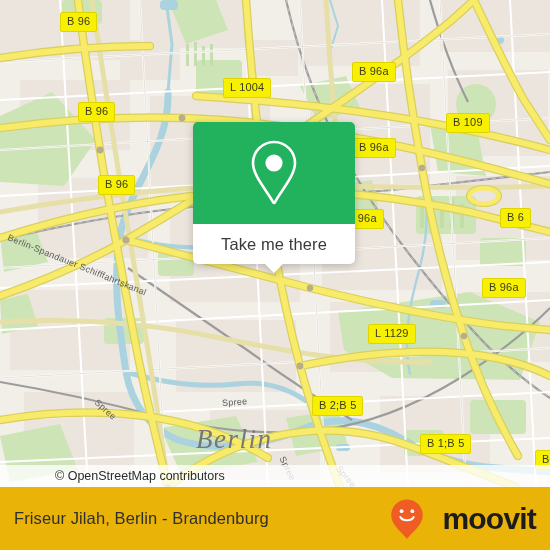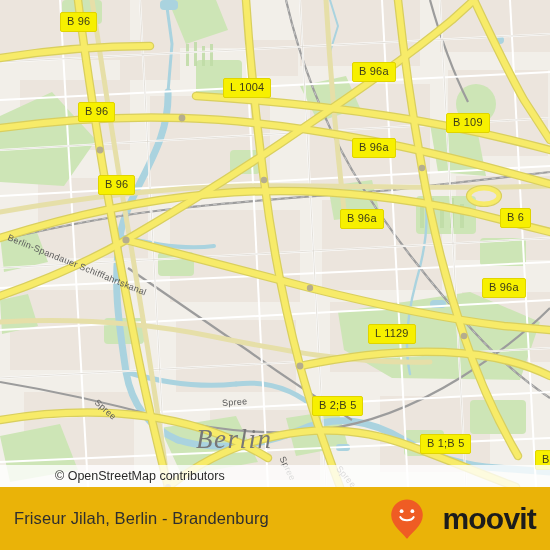--- a/index.html
+++ b/index.html
@@ -416,20 +416,34 @@
         <div class="shield" style="left: 368px; top: 324px;">L 1129</div>
         <div class="shield" style="left: 312px; top: 396px; text-align: right;">B 2;B 5</div>
         <div class="shield" style="left: 420px; top: 434px;">B 1;B 5</div>
         <div class="shield" style="left: 535px; top: 450px;">B</div>
       </div>
 
     <div class="osm-bar">
       <span class="osm-text">© OpenStreetMap contributors</span>
     </div>
 
+    <div class="popup">
+      <div class="popup-head">
+        <svg width="54" height="70" viewBox="0 0 54 70">
+          <path d="M27 4 C15.4 4 6 13.4 6 25 C6 38 20 52.5 26.2 64.4
+                   C26.5 65 27.5 65 27.8 64.4 C34 52.5 48 38 48 25
+                   C48 13.4 38.6 4 27 4 Z" fill="none" stroke="#ffffff" stroke-width="2.6"></path>
+          <circle cx="27" cy="25" r="8.6" fill="#ffffff"></circle>
+        </svg>
+      </div>
+      <div class="popup-foot">
+        <span class="popup-foot-label">Take me there</span>
+        <span class="popup-tail"></span>
+      </div>
+    </div>
 
   </div>
 
   <div class="footer">
 
     <div class="footer-inner">
       <span class="footer-title">Friseur Jilah, Berlin - Brandenburg</span>
 
       <span class="brand">
         <svg width="34" height="42" viewBox="0 0 34 42">

